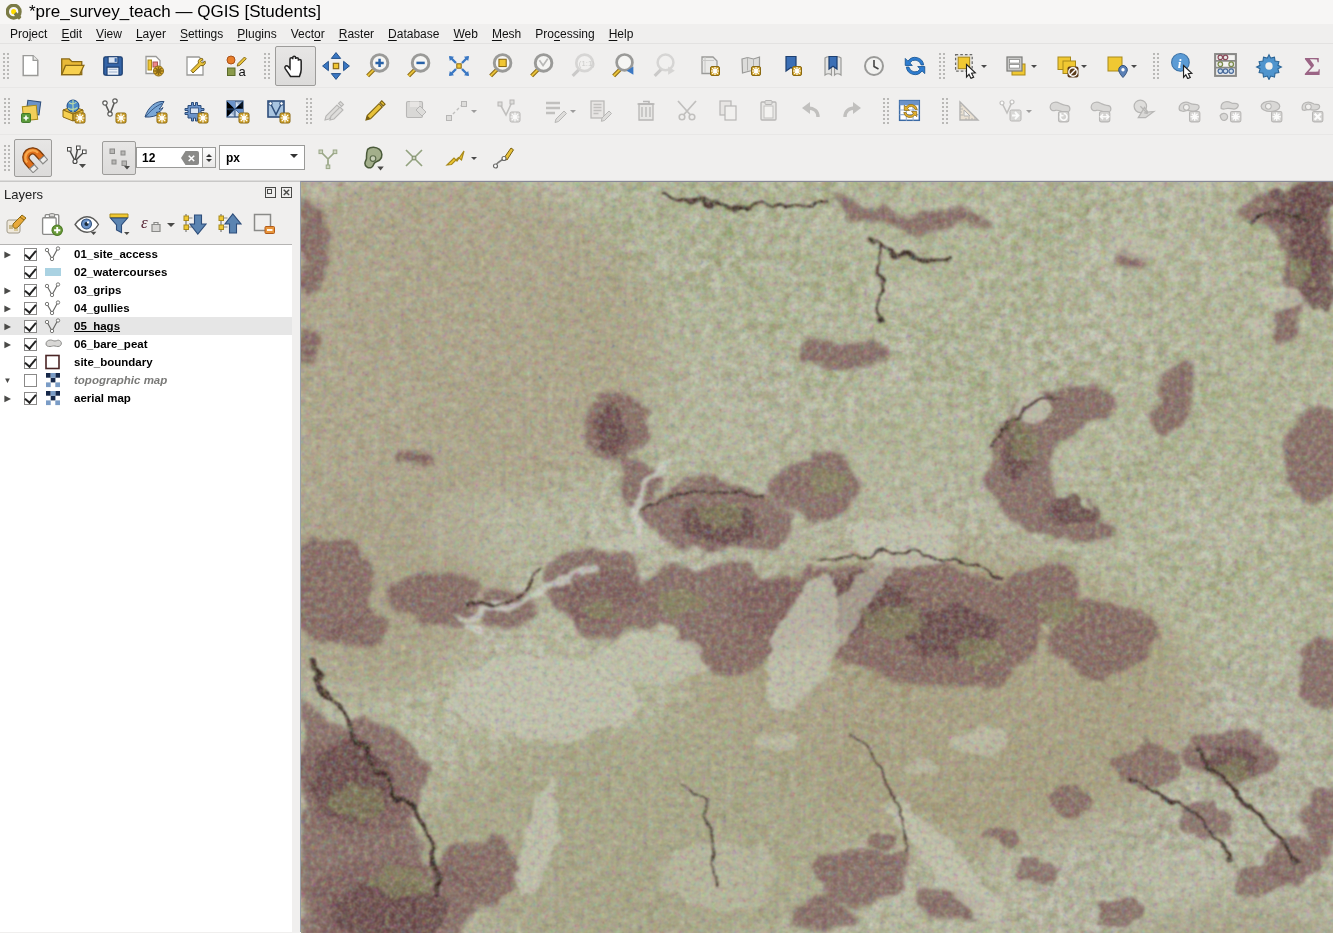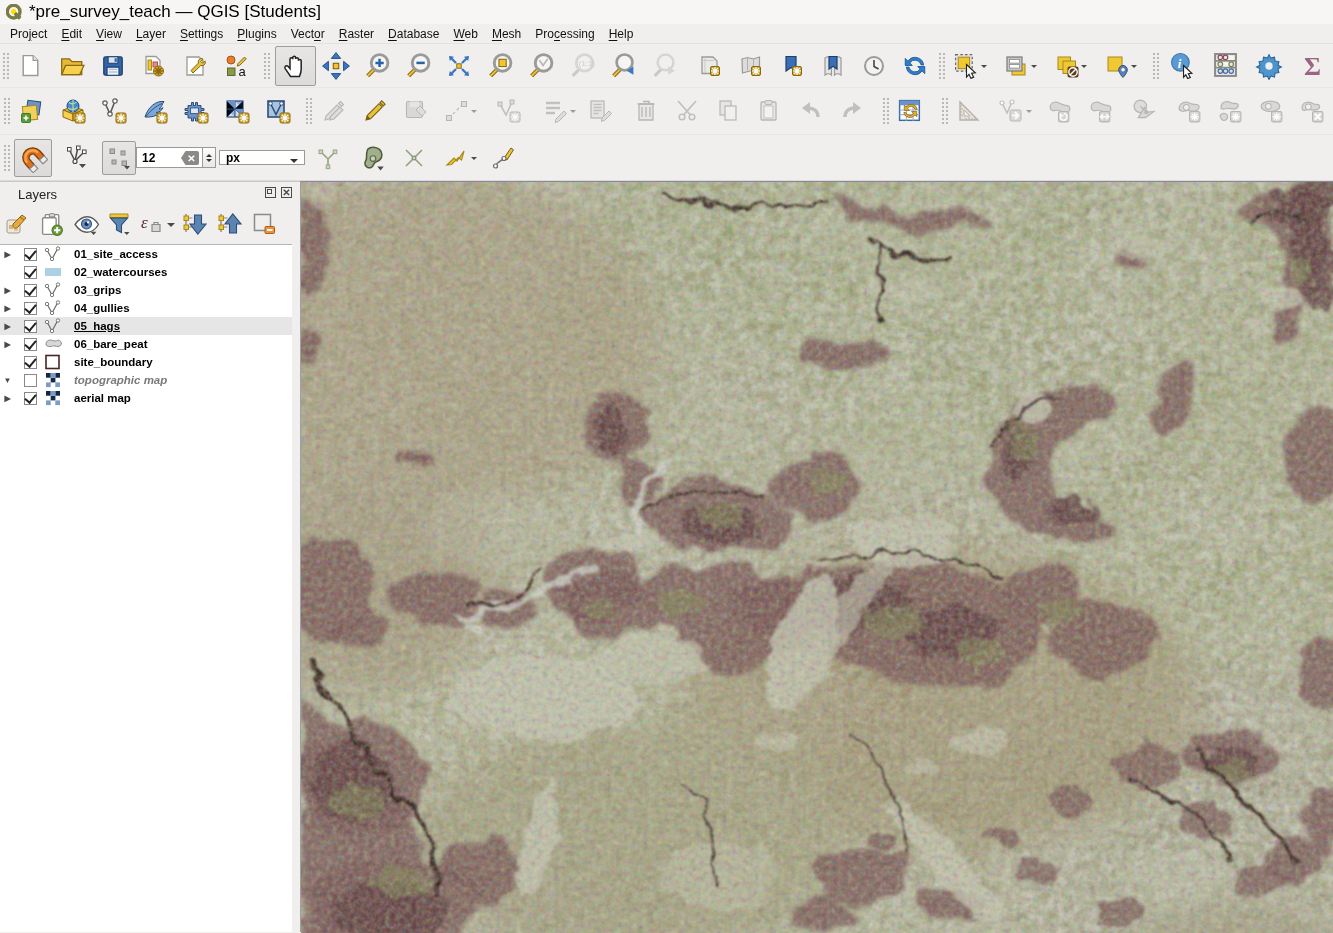--- a/index.html
+++ b/index.html
@@ -16,21 +16,21 @@
 .tbtn { width:41px; height:40px; display:flex; align-items:center; justify-content:center; flex:none; }
 .tbtn svg { display:block; }
 .handle { width:8px; height:30px; flex:none; margin:0 1px;
   background-image:radial-gradient(circle, #b9b8b6 1px, transparent 1.2px);
   background-size:4px 4px; background-position:1px 1px; }
 .drop { width:10px; height:40px; display:flex; align-items:center; margin-left:-6px; flex:none;}
 .drop:after { content:""; width:0; height:0; border:3.5px solid transparent; border-top-color:#4a4a4a; margin-top:4px;}
 .pressed { border:1px solid #9d9c9a; background:linear-gradient(#e7e6e5,#dcdbda); border-radius:2px;}
 #main { display:flex; height:751px; }
 #layers { width:300px; flex:none; background:#f0efee; position:relative; border-top:1px solid #c9c8c7;}
-#lheader { height:24px; display:flex; align-items:center; font-size:13px; color:#222; padding-left:18px;}
+#lheader { height:24px; display:flex; align-items:center; font-size:13px; color:#222; padding-left:4px;}
 #ltools { height:36px; display:flex; align-items:center; padding-left:2px;}
 .ltbtn { width:30px; height:30px; display:flex; align-items:center; justify-content:center; flex:none;}
 #llist { position:absolute; left:0; top:62px; width:292px; bottom:0; background:#fff; border-top:1px solid #b5b4b3; font-size:11.5px; font-weight:bold; color:#000; }
 .lrow { height:18px; display:flex; align-items:center; }
 .lrow.sel { background:#e6e6e6; }
 .lrow .exp { width:15px; text-align:center; flex:none; font-size:8px; color:#4a4a48;}
 .lrow .cb { width:13px; height:13px; border:1px solid #8a8988; background:#fff; margin:0 5px 0 9px; flex:none; position:relative;}
 .lrow .cb.on:after { content:""; position:absolute; left:2px; top:-1px; width:5px; height:9px; border-right:2.2px solid #222; border-bottom:2.2px solid #222; transform:rotate(40deg);}
 .lrow .licon { width:24px; height:16px; display:flex; align-items:center; justify-content:center; flex:none; margin-right:8px;}
 #map { position:relative; width:1033px; height:751px; border-top:1px solid #889; border-left:1px solid #98a0a8; }
@@ -588,21 +588,21 @@
         <rect x="15" y="15" width="4.5" height="4.5" fill="#b8b7b5" stroke="#8a8a88"></rect>
         <path d="M17 20h6l-3 3.5z" fill="#4a4a48"></path>
       </svg>
     </div>
 <div style="width:66px;height:21px;background:#fff;border:1px solid #9a9a98;border-right:none;display:flex;align-items:center;font-size:12px;color:#000;padding-left:5px;position:relative">12<span style="position:absolute;right:3px;top:3px;width:18px;height:14px;background:#8a8a88;border-radius:2px;clip-path:polygon(25% 0,100% 0,100% 100%,25% 100%,0 50%);display:flex;align-items:center;justify-content:center;color:#fff;font-size:10px;padding-left:3px">✕</span></div>
 <div style="width:14px;height:21px;background:linear-gradient(#fdfdfd,#e8e7e6);border:1px solid #9a9a98;display:flex;flex-direction:column;align-items:center;justify-content:center">
       <span style="width:0;height:0;border:3.2px solid transparent;border-bottom-color:#333;margin-bottom:1px"></span>
       <span style="width:0;height:0;border:3.2px solid transparent;border-top-color:#333;margin-top:1px"></span>
     </div>
 <div style="width:3px"></div>
-<div style="width:86px;height:15px;background:#fff;border:1px solid #9a9a98;display:flex;align-items:center;font-size:12px;color:#000;padding-left:6px;position:relative">px<span style="position:absolute;right:6px;top:8px;width:0;height:0;border:4px solid transparent;border-top-color:#333"></span></div>
+<div style="width:86px;height:25px;background:#fff;border:1px solid #9a9a98;display:flex;align-items:center;font-size:12px;color:#000;padding-left:6px;position:relative">px<span style="position:absolute;right:6px;top:8px;width:0;height:0;border:4px solid transparent;border-top-color:#333"></span></div>
 <div style="width:2px"></div>
 <div class="tbtn">
       <svg width="26" height="26" viewBox="0 0 26 26" opacity="0.85">
         <path d="M13 14v8M13 14L6 7M13 14l7-7" stroke="#8a9a74" stroke-width="1.7" fill="none"></path>
         <rect x="4" y="5" width="3.6" height="3.6" fill="#c8d0b8" stroke="#8a9a74"></rect>
         <rect x="18.2" y="5" width="3.6" height="3.6" fill="#c8d0b8" stroke="#8a9a74"></rect>
         <rect x="11.2" y="20" width="3.6" height="3.6" fill="#c8d0b8" stroke="#8a9a74"></rect>
       </svg>
     </div>
 <div class="tbtn" style="margin-left:4px">

